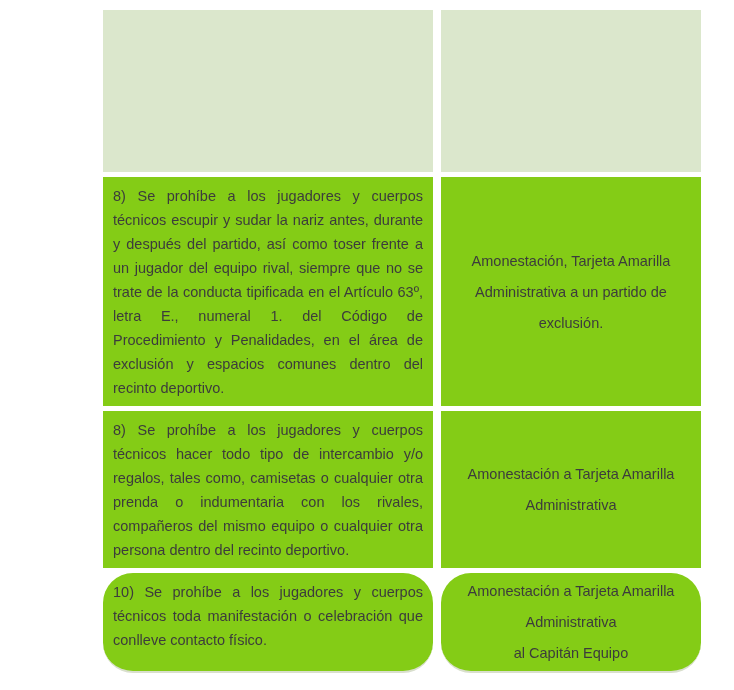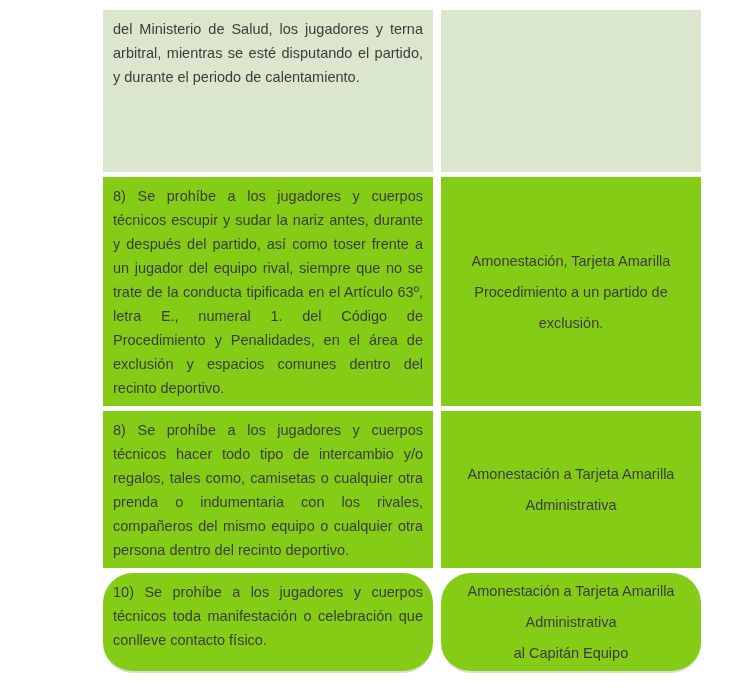--- a/index.html
+++ b/index.html
@@ -49,34 +49,33 @@
   .shade-light { background: #84cc16; }
   .trow-last .cell { border-bottom: 2px solid #d9dfcd; border-radius: 30px; }
 </style>
 </head>
 <body>
 
 <div class="doc-table">
 
   <div class="trow">
     <div class="cell rule shade-green">
-      <p>del Ministerio de Salud, los jugadores y terna arbitral, mientras se esté disputando el partido, y durante el periodo de calentamiento.</p>
     </div>
     <div class="cell sanction shade-green">
       
     </div>
   </div>
 
   <div class="trow">
     <div class="cell rule shade-light">
       <p>8) Se prohíbe a los jugadores y cuerpos técnicos escupir y sudar la nariz antes, durante y después del partido, así como toser frente a un jugador del equipo rival, siempre que no se trate de la conducta tipificada en el Artículo 63º, letra E., numeral 1. del Código de Procedimiento y Penalidades, en el área de exclusión y espacios comunes dentro del recinto deportivo.</p>
     </div>
     <div class="cell sanction shade-light">
       <div>Amonestación, Tarjeta Amarilla</div>
-      <div>Procedimiento a un partido de</div>
+      <div>Administrativa a un partido de</div>
       <div>exclusión.</div>
     </div>
   </div>
 
   <div class="trow">
     <div class="cell rule shade-light">
       <p>8) Se prohíbe a los jugadores y cuerpos técnicos hacer todo tipo de intercambio y/o regalos, tales como, camisetas o cualquier otra prenda o indumentaria con los rivales, compañeros del mismo equipo o cualquier otra persona dentro del recinto deportivo.</p>
     </div>
     <div class="cell sanction shade-light">
       <div>Amonestación a Tarjeta Amarilla</div>

